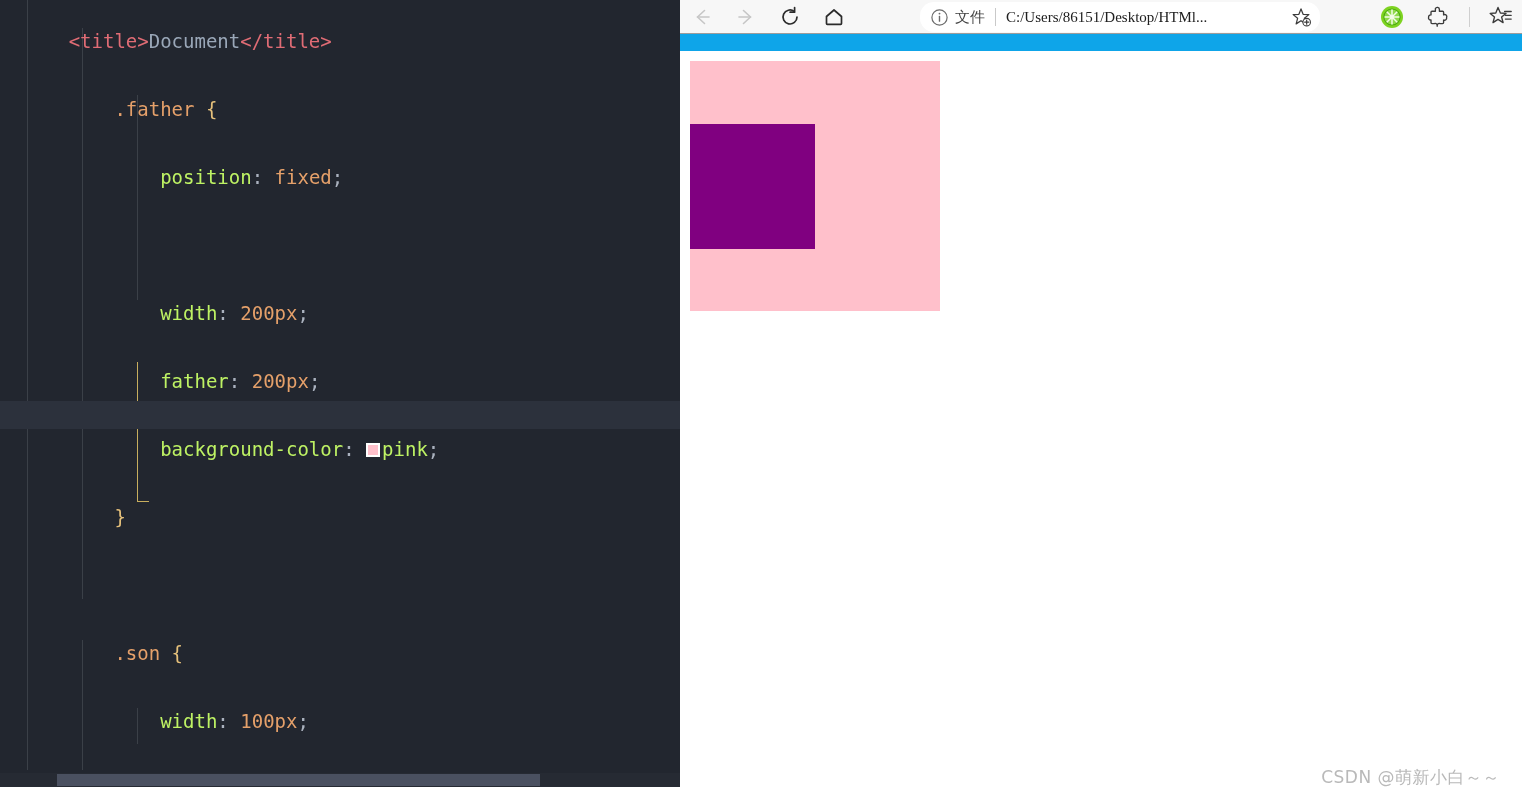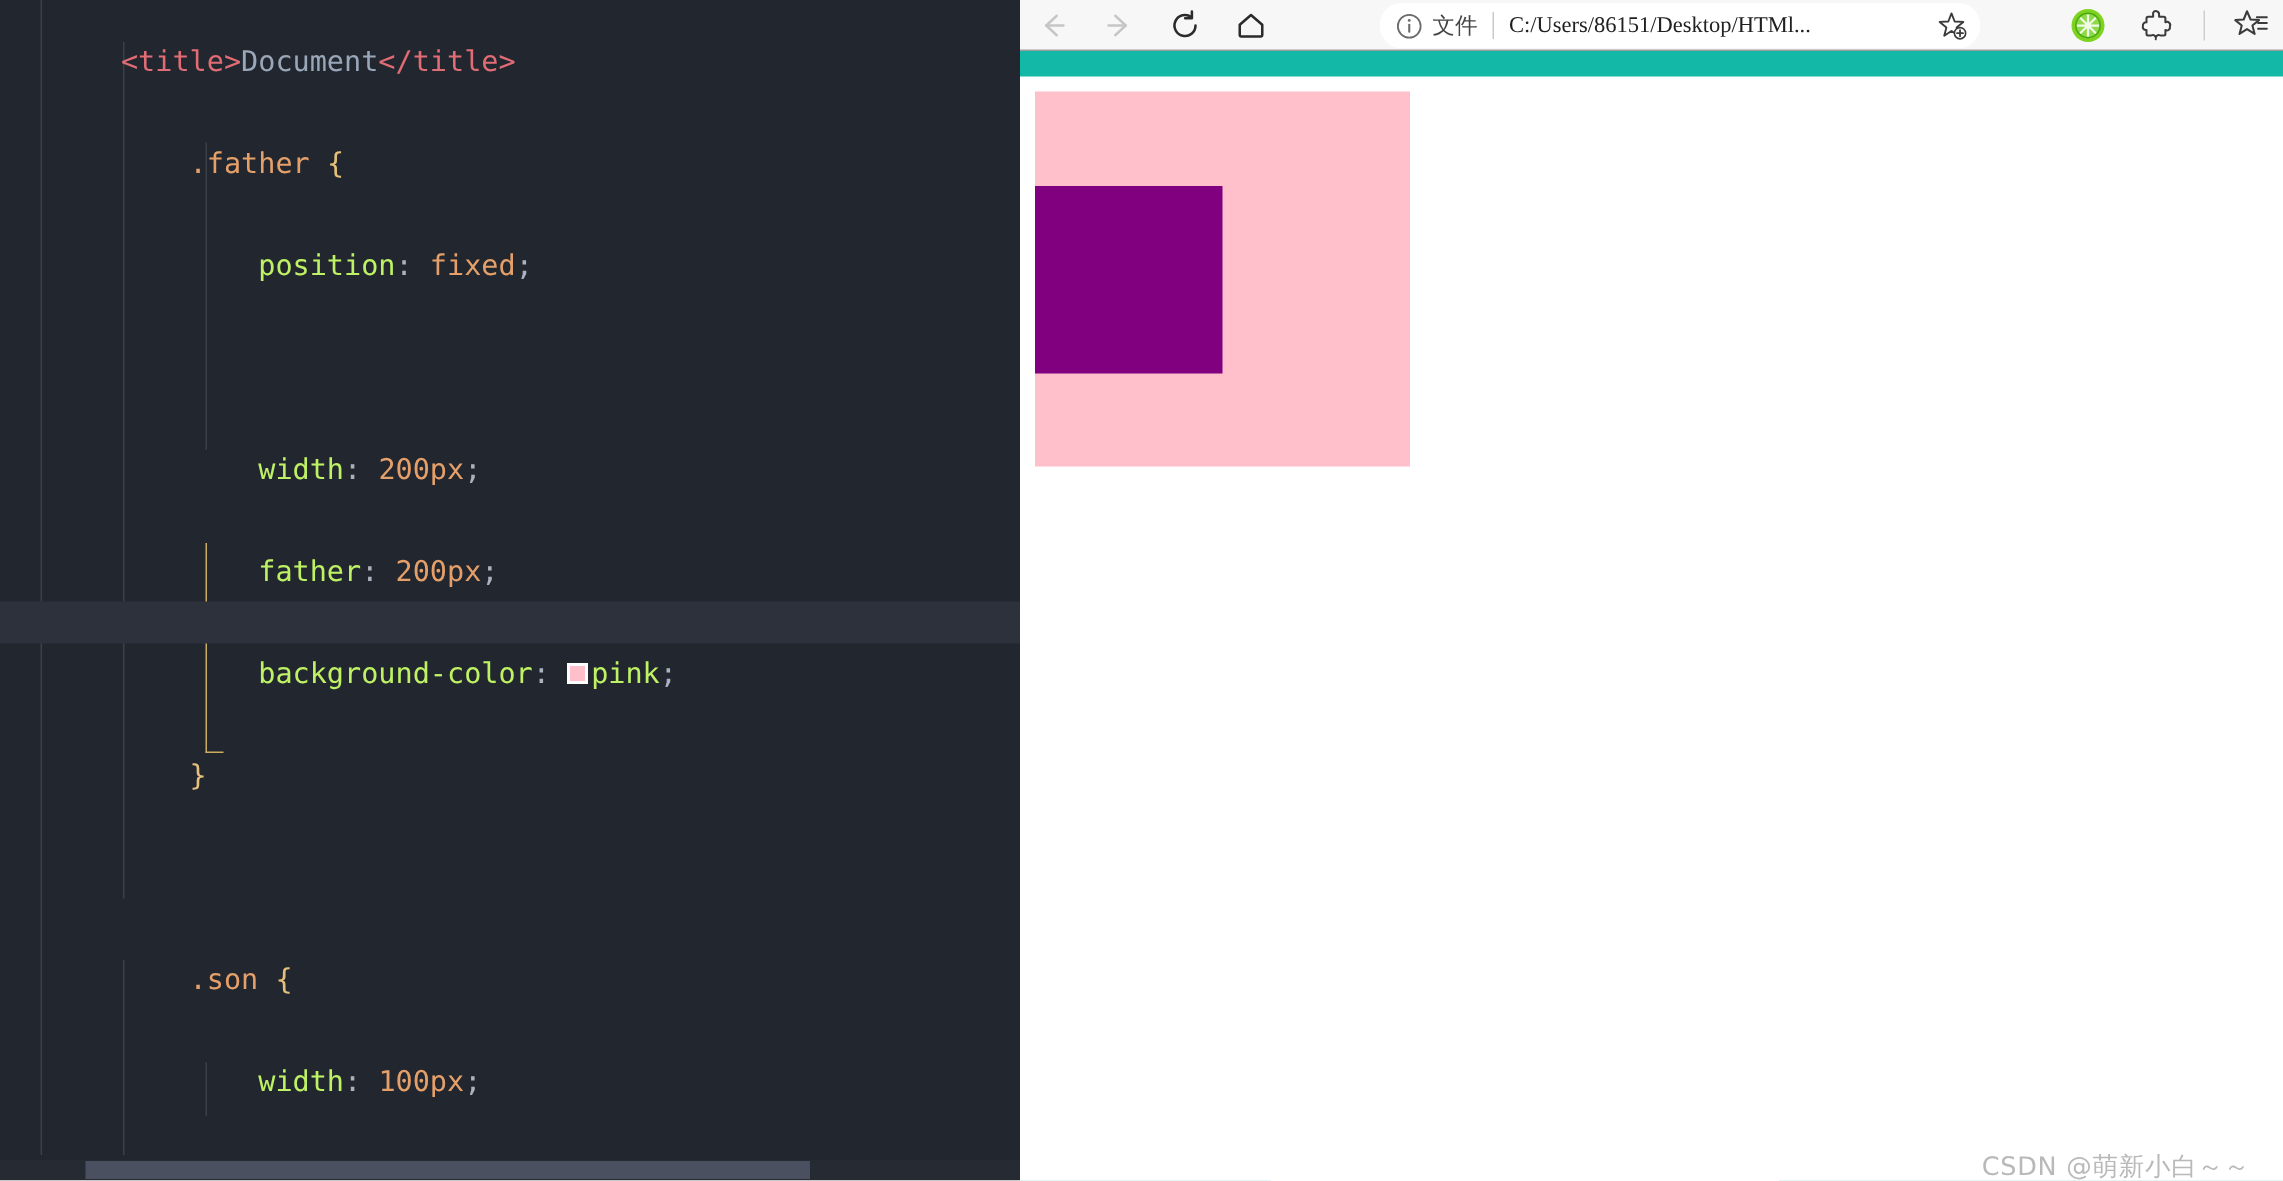--- a/index.html
+++ b/index.html
@@ -43,21 +43,21 @@
   }
 
   .code {
     position:absolute; left:0; top:0; width:680px;
     font-family:"DejaVu Sans Mono","Liberation Mono",monospace;
     font-size:19px;
     line-height:34px;
     white-space:pre;
     color:#abb2bf;
   }
-  .ln { display:block; height:34px;padding-left:12px; }
+  .ln { display:block; height:34px; }
 
   
   .tag      { color:#e06c75; }
   .txt      { color:#9aa7b8; }
   .sel      { color:#e5a06a; }
   .brace    { color:#e5c07b; }
   .prop     { color:#bef264; }
   .val      { color:#e5a06a; }
   .semi     { color:#abb2bf; }
 
@@ -73,21 +73,21 @@
     background:rgba(255,255,255,0.02);
   }
   #editor-scrollbar-thumb {
     position:absolute; left:57px; bottom:1px; width:483px; height:12px;
     background:#4a5060;
   }
 
   
   #browser {
     position:absolute; left:680px; top:0; width:842px; height:787px;
-    background:#14b8a6;
+    background:#0ea5e9;
   }
   #toolbar {
     position:absolute; left:0; top:0; width:842px; height:34px;
     background:#f7f7f7;
     border-bottom:1px solid #9c9c9c;
     display:flex; align-items:center;
   }
   .navbtn {
     width:44px; height:32px;
     display:flex; align-items:center; justify-content:center;

